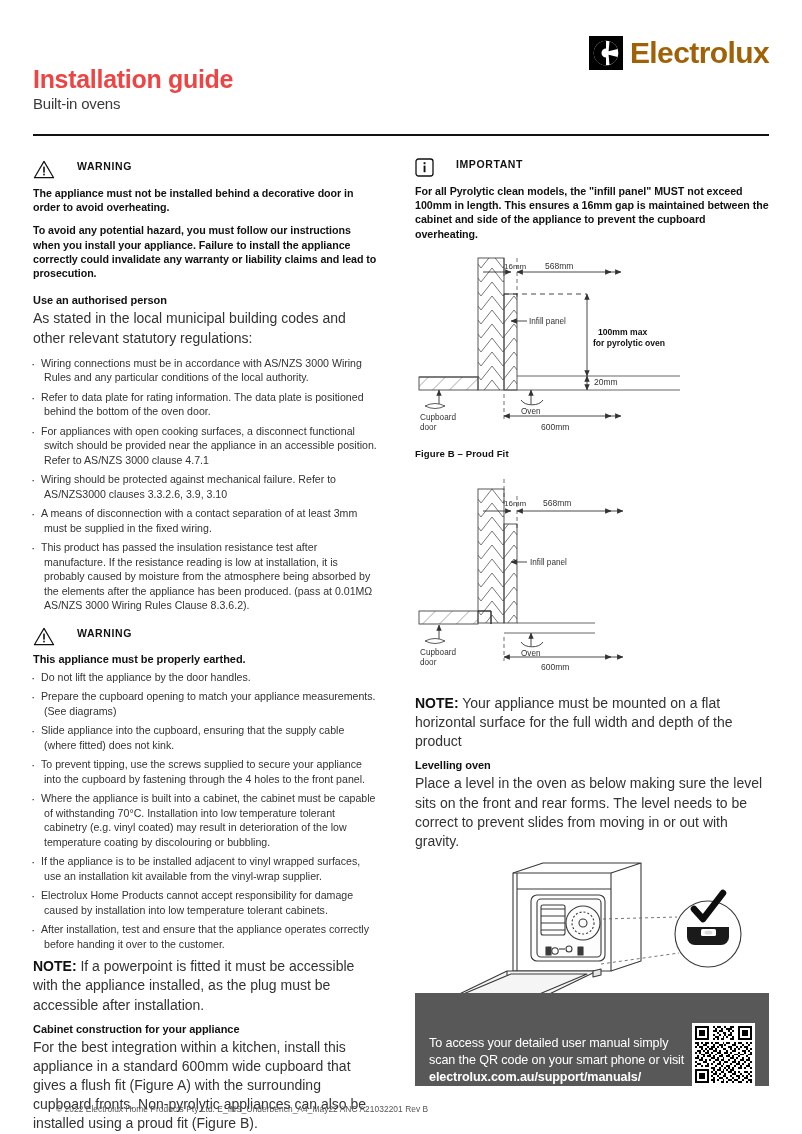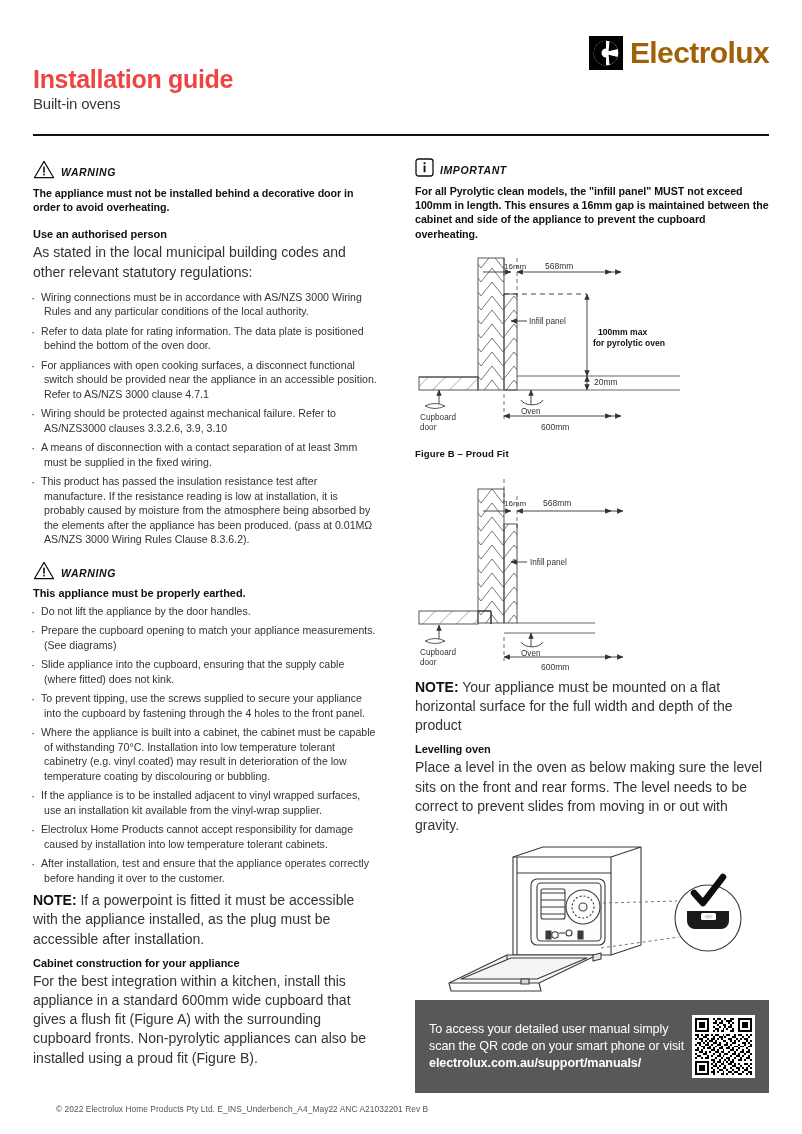--- a/index.html
+++ b/index.html
@@ -21,40 +21,40 @@
   .logo-word { font-size: 30px; font-weight: 600; letter-spacing: -0.6px; color: #a16207; line-height: 1; }
   .title-main { position: absolute; left: 0; top: 29px; font-size: 25px; font-weight: bold; letter-spacing: -0.3px; color: #ef4444; }
   .title-sub { position: absolute; left: 0; top: 59px; font-size: 15px; font-weight: 400; color: #3a3a3a; letter-spacing: -0.2px; }
   .rule { position: absolute; left: 0; top: 98px; width: 736px; height: 2px; background: #111; }
 
   
   .col-left  { position: absolute; left: 33px;  top: 160px; width: 346px; }
   .col-right { position: absolute; left: 415px; top: 158px; width: 354px; }
 
   
-  .callout { display: flex; align-items: flex-end; gap: 6px; margin-bottom: 7px; font-style: italic; }
+  .callout { display: flex; align-items: flex-start; gap: 22px; margin-bottom: 7px; }
   .callout-label { font-size: 10.5px; font-weight: bold; letter-spacing: 0.6px; color: #111; padding-bottom: 1px; }
   .warn-tri { width: 22px; height: 19px; }
   .info-box { width: 19px; height: 19px; }
 
   .b-para { font-size: 10.7px; font-weight: bold; line-height: 1.33; color: #111; margin-bottom: 9px; letter-spacing: -0.05px; }
   .s-head { font-size: 11px; font-weight: bold; color: #111; margin-bottom: 3px; letter-spacing: -0.05px; }
   .n-para { font-size: 14px; line-height: 1.37; color: #333; margin-bottom: 8px; }
   .n-para b { color: #111; }
 
   ul.blist { list-style: none; margin: 0 0 6px 0; padding: 0; }
   ul.blist li { position: relative; padding-left: 11px; font-size: 10.6px; line-height: 1.37; color: #333; margin-bottom: 5px; text-indent: -3px; }
   ul.blist li:before { content: "·"; position: absolute; left: 1px; top: -1px; font-size: 13px; color: #333; }
 
   .fig-cap { font-size: 9.6px; font-weight: bold; color: #111; margin: 4px 0 2px 0; letter-spacing: 0.1px; }
 
   
   .qr-panel {
     position: absolute; left: 415px; top: 993px; width: 354px; height: 93px;
-    background: #585858; color: #fff; display: flex; align-items: center; padding: 0 14px; margin-top: 7px;
+    background: #585858; color: #fff; display: flex; align-items: flex-end; padding: 0 14px;
   }
   .qr-text { font-size: 12.6px; line-height: 1.36; flex: 1; letter-spacing: -0.1px; }
   .qr-text b { font-weight: bold; }
   .qr-img { width: 63px; height: 63px; background: #fff; padding: 3px; }
 
   .footer { position: absolute; left: 33px; top: 1104px; font-size: 8.4px; color: #555; letter-spacing: 0.05px; padding-left: 23px; }
 
   
   .figbox { position: relative; width: 354px; }
   .figbox svg { display: block; }
@@ -88,20 +88,21 @@
       <span class="warn-tri">
         <svg width="22" height="19" viewBox="0 0 22 19">
           <path d="M11 1.4 L20.6 17.7 L1.4 17.7 Z" fill="none" stroke="#111" stroke-width="1.2" stroke-linejoin="round"></path>
           <rect x="10.2" y="6.6" width="1.6" height="6" fill="#111"></rect>
           <rect x="10.2" y="13.7" width="1.6" height="1.7" fill="#111"></rect>
         </svg>
       </span>
       <span class="callout-label">WARNING</span>
     </div>
     <p class="b-para">The appliance must not be installed behind a decorative door in order to avoid overheating.</p>
+    <p class="b-para">To avoid any potential hazard, you must follow our instructions when you install your appliance. Failure to install the appliance correctly could invalidate any warranty or liability claims and lead to prosecution.</p>
 
     <div style="height:5px"></div>
     <h3 class="s-head">Use an authorised person</h3>
     <p class="n-para">As stated in the local municipal building codes and other relevant statutory regulations:</p>
     <ul class="blist">
       <li>Wiring connections must be in accordance with AS/NZS 3000 Wiring Rules and any particular conditions of the local authority.</li>
       <li>Refer to data plate for rating information. The data plate is positioned behind the bottom of the oven door.</li>
       <li>For appliances with open cooking surfaces, a disconnect functional switch should be provided near the appliance in an accessible position. Refer to AS/NZS 3000 clause 4.7.1</li>
       <li>Wiring should be protected against mechanical failure. Refer to AS/NZS3000 clauses 3.3.2.6, 3.9, 3.10</li>
       <li>A means of disconnection with a contact separation of at least 3mm must be supplied in the fixed wiring.</li>
@@ -262,21 +263,21 @@
         <path d="M106,181 a12,8 0 0 0 22,0" fill="none" stroke="#333" stroke-width="0.9"></path>
         <text x="106" y="195" font-size="8.2" fill="#333" font-family="Liberation Sans, sans-serif">Oven</text>
 
         <line x1="89" y1="176" x2="89" y2="200" stroke="#333" stroke-width="0.7" stroke-dasharray="4,3"></line>
         <line x1="89" y1="196" x2="196" y2="196" stroke="#333" stroke-width="0.9" marker-start="url(#arL)" marker-end="url(#ar)"></line>
         <line x1="190" y1="196" x2="208" y2="196" stroke="#333" stroke-width="0.9" marker-end="url(#ar)"></line>
         <text x="126" y="209" font-size="8.5" fill="#333" font-family="Liberation Sans, sans-serif">600mm</text>
       </svg>
     </div>
 
-    <p class="n-para" style="margin-top:5px">
+    <p class="n-para" style="margin-top:21px">
       <b>NOTE:</b><span> Your appliance must be mounted on a flat horizontal surface for the full width and depth of the product</span>
     </p>
 
     <h3 class="s-head">Levelling oven</h3>
     <p class="n-para">Place a level in the oven as below making sure the level sits on the front and rear forms. The level needs to be correct to prevent slides from moving in or out with gravity.</p>
 
     <div class="figbox">
       <svg width="354" height="170" viewBox="0 0 354 170">
         <g stroke="#3a3a3a" fill="none" stroke-width="1.1" stroke-linejoin="round">
 

